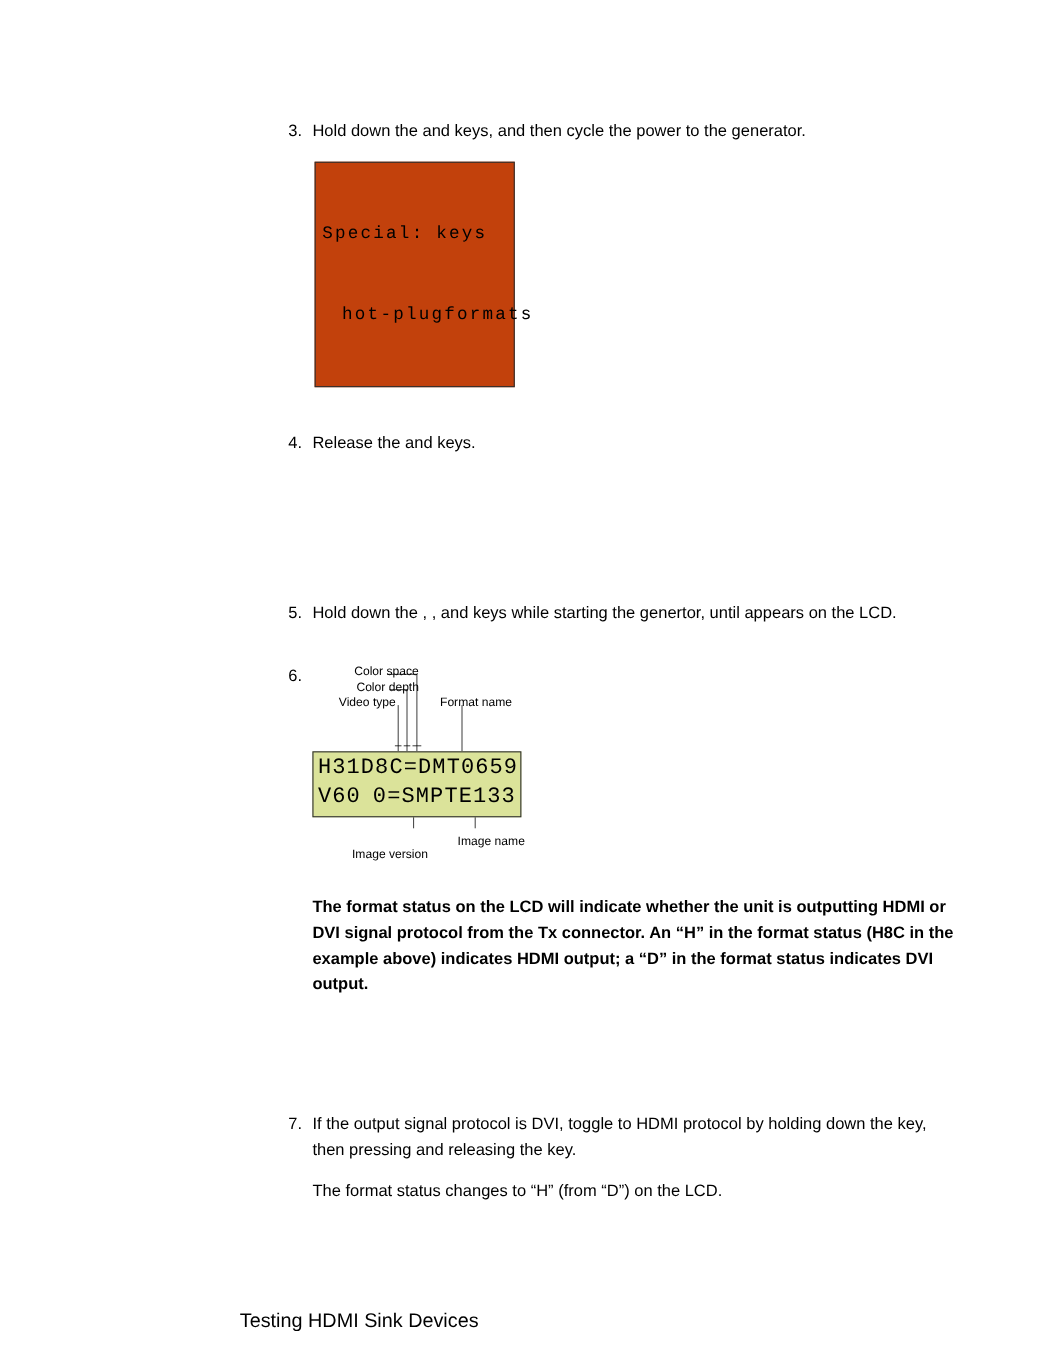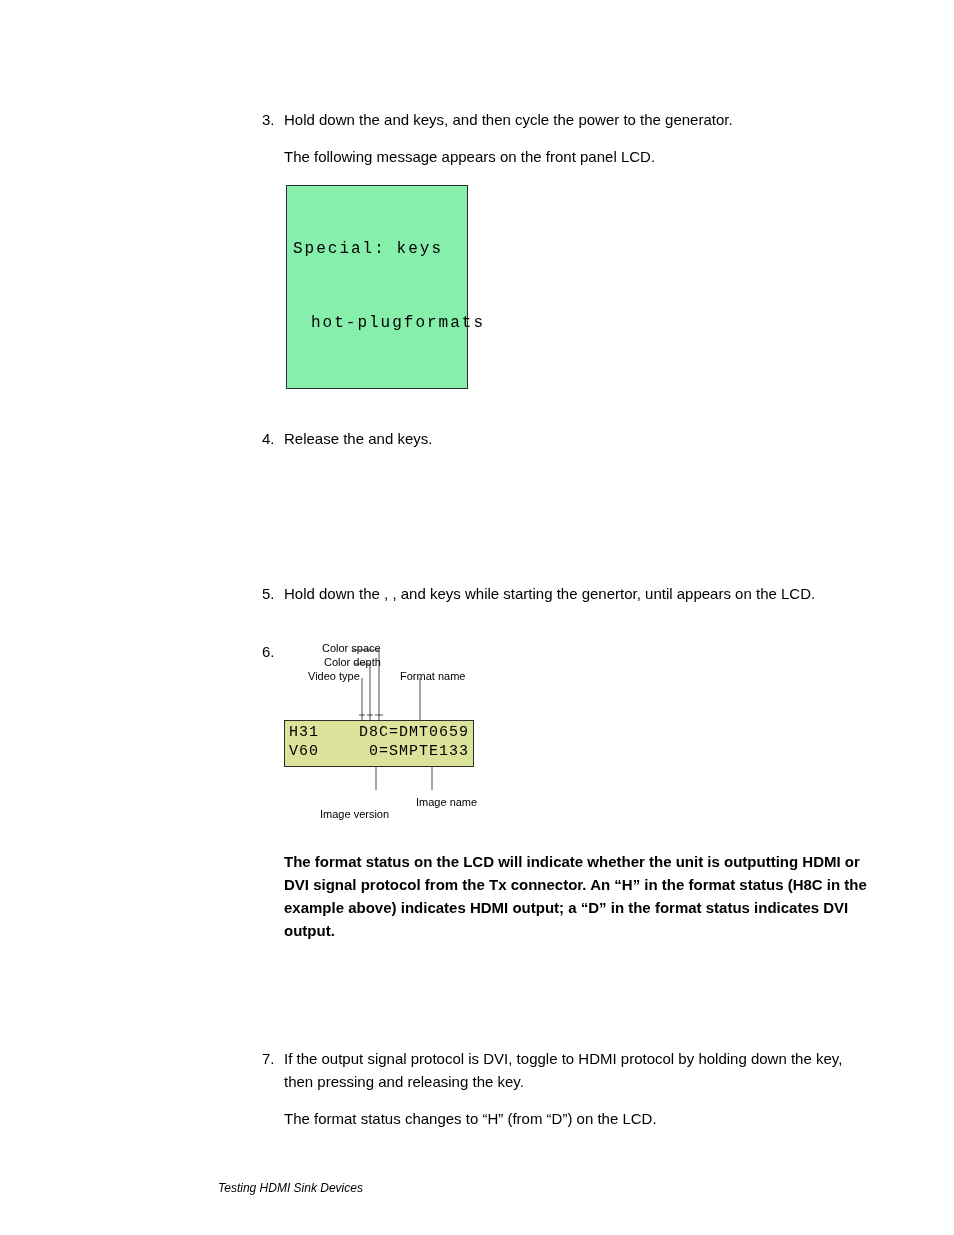--- a/index.html
+++ b/index.html
@@ -35,21 +35,21 @@
   .sub {
     margin-top: 14px;
   }
   .lcd {
     font-family: "Courier New", Courier, monospace;
     display: inline-block;
     margin-top: 14px;
     margin-bottom: 4px;
   }
   .lcd td {
-    background: #86efac;
+    background: #c2410c;
     border: 1px solid #2f2f2f;
     padding: 2px 6px;
     letter-spacing: 2px;
     font-size: 16px;
     white-space: pre;
   }
   .diagram {
     margin-top: 20px;
     position: relative;
     width: 240px;
@@ -61,52 +61,50 @@
     white-space: nowrap;
   }
   .diagram .lcd2 {
     position: absolute;
     left: 0;
     top: 80px;
     width: 180px;
     background: #dbe39a;
     border: 1px solid #2f2f2f;
     font-family: "Courier New", Courier, monospace;
-    font-size: 15px;
+    font-size: 20px;
     letter-spacing: 1px;
     padding: 2px 4px 4px 4px;
     line-height: 1.3;
   }
   .diagram .lcd2 .ln { white-space: pre; display: flex; justify-content: space-between; }
   .diagram svg {
     position: absolute;
     left: 0;
     top: 0;
   }
   .footer {
     position: absolute;
     left: 218px;
-    bottom: 40px;
-    font-size: 12px;
-    font-style: italic;
+    bottom: 24px;
+    font-size: 18px;
   }
   .gap-lg { margin-top: 132px; }
   .gap-md { margin-top: 34px; }
   .gap-xl { margin-top: 104px; }
 </style>
 </head>
 <body>
 
 <div class="content">
   <ol>
 
     <li class="step">
       <span class="num">3.</span>
       <span><span>Hold down the </span><span> and </span><span> keys, and then cycle the power to the generator.</span></span>
-      <div class="sub">The following message appears on the front panel LCD.</div>
       <table class="lcd">
         <tbody>
             <tr>
               <td>
           <div style="display:flex;justify-content:space-between;width:150px;">
             <span>Special:</span>
             <span>keys</span>
           </div>
           <div style="display:flex;justify-content:space-between;width:150px;margin-left:18px;">
             <span>hot-plug</span>

